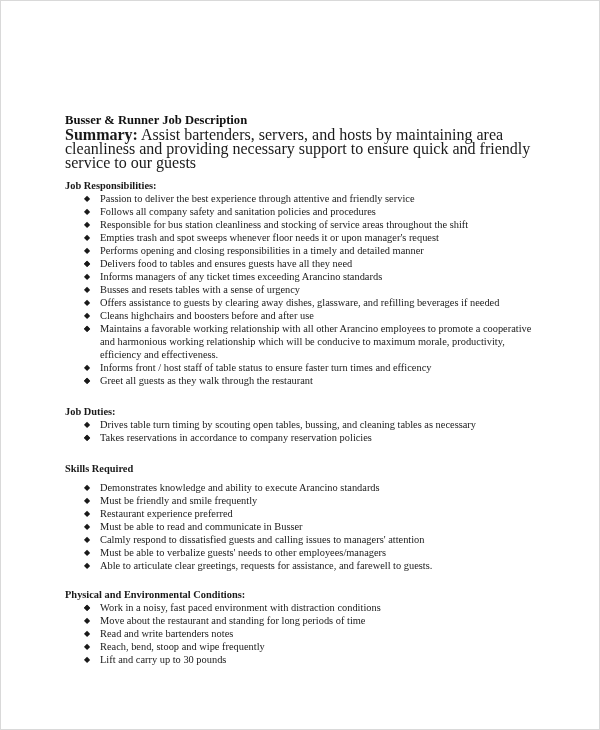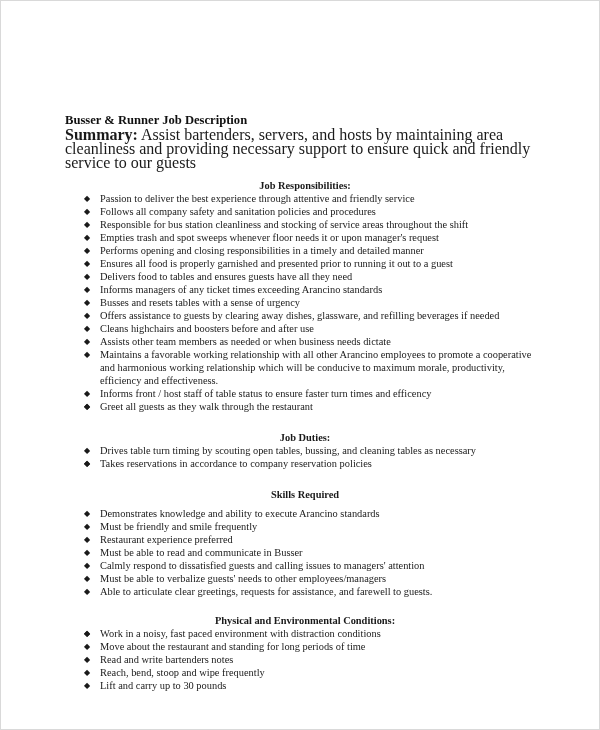--- a/index.html
+++ b/index.html
@@ -30,21 +30,20 @@
       line-height: 14px;
       margin: 0;
     }
     .summary .label { font-weight: bold; }
     .section { margin-top: 0; }
     .section-heading {
       font-size: 10.4px;
       font-weight: bold;
       line-height: 13px;
       margin: 0;
-      text-align: center;
     }
     ul.bullets {
       list-style: none;
       margin: 0; padding: 0;
     }
     ul.bullets li {
       position: relative;
       padding-left: 35px;
       font-size: 10.4px;
       line-height: 13px;
@@ -71,27 +70,27 @@
     <p class="summary"><span class="label">Summary:</span><span> Assist bartenders, servers, and hosts by maintaining area cleanliness and providing necessary support to ensure quick and friendly service to our guests</span></p>
 
     <div class="section" id="sec-responsibilities">
       <div class="section-heading">Job Responsibilities:</div>
       <ul class="bullets">
           <li><span class="bullet">◆</span><span>Passion to deliver the best experience through attentive and friendly service</span></li>
           <li><span class="bullet">◆</span><span>Follows all company safety and sanitation policies and procedures</span></li>
           <li><span class="bullet">◆</span><span>Responsible for bus station cleanliness and stocking of service areas throughout the shift</span></li>
           <li><span class="bullet">◆</span><span>Empties trash and spot sweeps whenever floor needs it or upon manager's request</span></li>
           <li><span class="bullet">◆</span><span>Performs opening and closing responsibilities in a timely and detailed manner</span></li>
-          <li><span class="bullet">◆</span><span>Ensures all food is properly garnished and presented prior to running it out to a guest</span></li>
+          <li><span class="bullet">◆</span></li>
           <li><span class="bullet">◆</span><span>Delivers food to tables and ensures guests have all they need</span></li>
           <li><span class="bullet">◆</span><span>Informs managers of any ticket times exceeding Arancino standards</span></li>
           <li><span class="bullet">◆</span><span>Busses and resets tables with a sense of urgency</span></li>
           <li><span class="bullet">◆</span><span>Offers assistance to guests by clearing away dishes, glassware, and refilling beverages if needed</span></li>
           <li><span class="bullet">◆</span><span>Cleans highchairs and boosters before and after use</span></li>
-          <li><span class="bullet">◆</span><span>Assists other team members as needed or when business needs dictate</span></li>
+          <li><span class="bullet">◆</span></li>
           <li><span class="bullet">◆</span><span>Maintains a favorable working relationship with all other Arancino employees to promote a cooperative and harmonious working relationship which will be conducive to maximum morale, productivity, efficiency and effectiveness.</span></li>
           <li><span class="bullet">◆</span><span>Informs front / host staff of table status to ensure faster turn times and efficency</span></li>
           <li><span class="bullet">◆</span></li>
           <li><span class="bullet">◆</span><span>Greet all guests as they walk through the restaurant</span></li>
         </ul>
     </div>
 
     <div class="section" id="sec-duties">
       <div class="section-heading">Job Duties:</div>
       <ul class="bullets">

